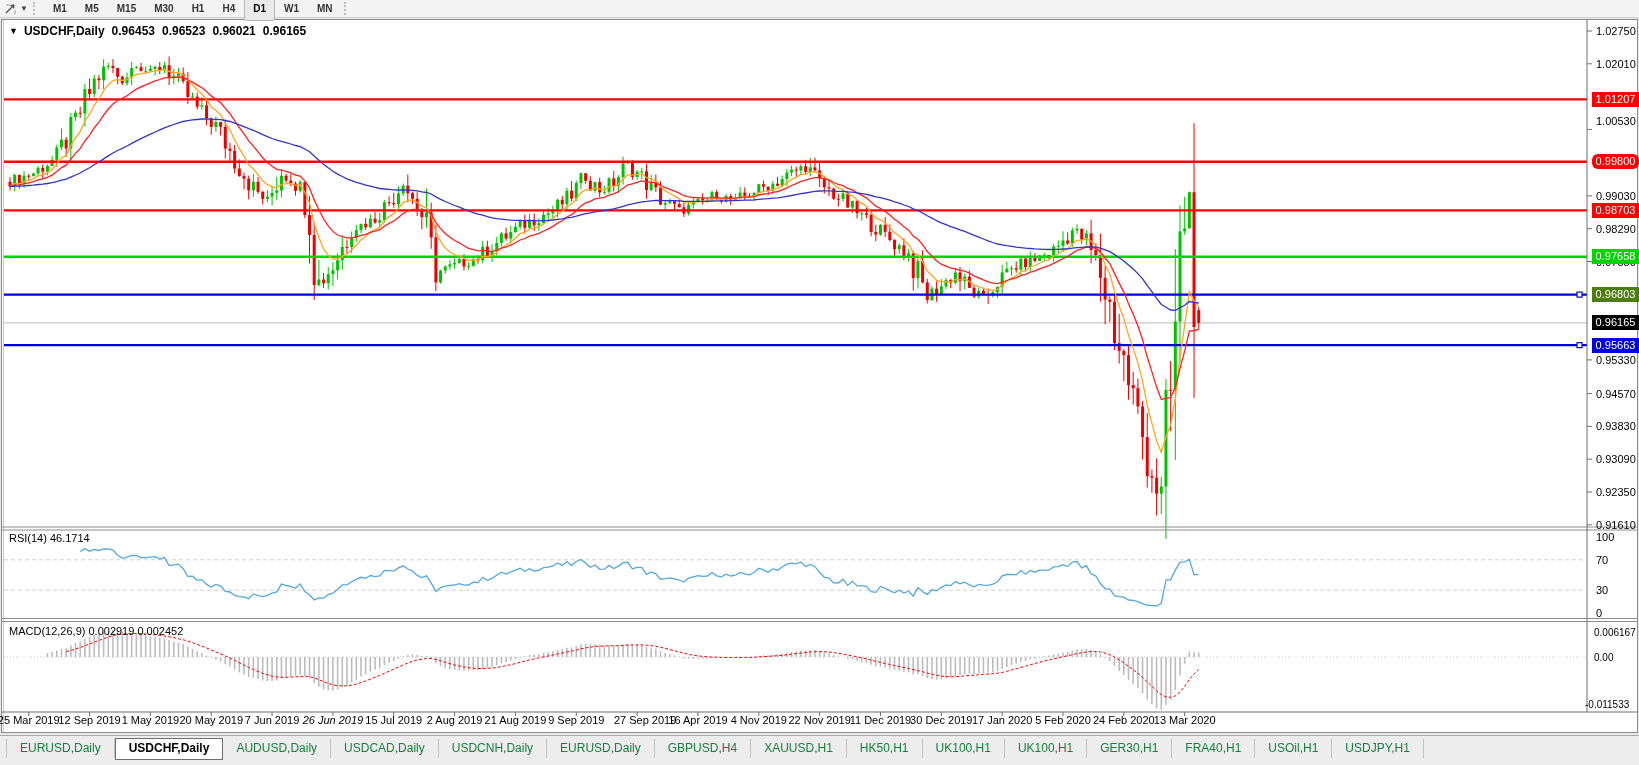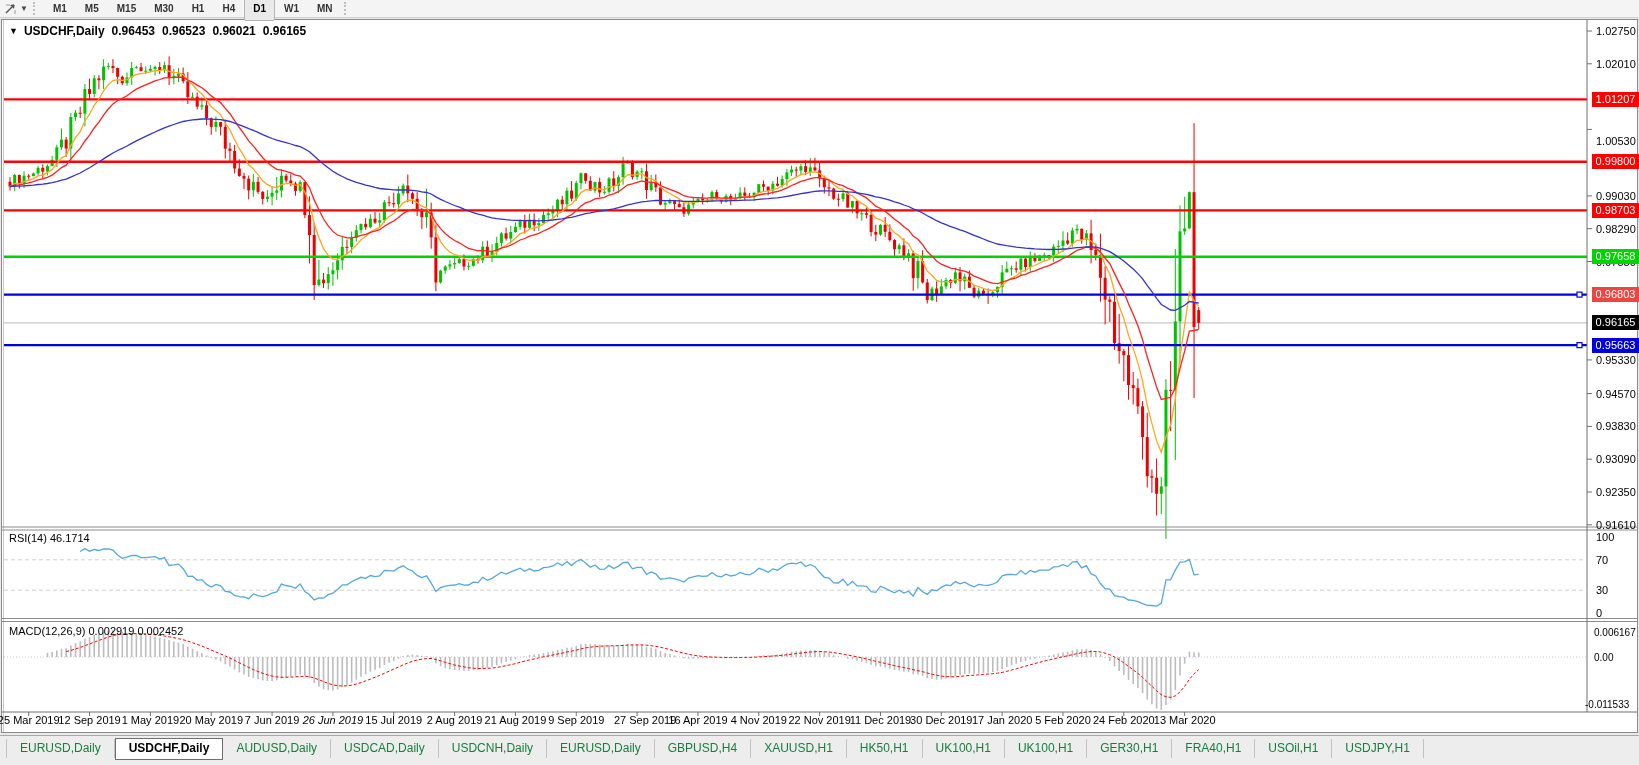--- a/index.html
+++ b/index.html
@@ -893,35 +893,35 @@
     <span class="num">0.96021</span>
     <span class="num">0.96165</span>
   </div>
 
   <div class="ind-label" style="top:532px;">RSI(14) 46.1714</div>
   <div class="ind-label" style="top:625px;">MACD(12,26,9) 0.002919 0.002452</div>
 
   <div class="overlay" id="price-axis">
       <div class="tick-label" style="top: 24px;">1.02750</div>
       <div class="tick-label" style="top: 56.802px;">1.02010</div>
-      <div class="tick-label" style="top: 134px;">1.00530</div>
+      <div class="tick-label" style="top: 114px;">1.00530</div>
       <div class="tick-label" style="top: 188.896px;">0.99030</div>
       <div class="tick-label" style="top: 221.698px;">0.98290</div>
       <div class="tick-label" style="top: 254.5px;">0.97550</div>
       <div class="tick-label" style="top: 352.906px;">0.95330</div>
       <div class="tick-label" style="top: 386.595px;">0.94570</div>
       <div class="tick-label" style="top: 419.397px;">0.93830</div>
       <div class="tick-label" style="top: 452.199px;">0.93090</div>
       <div class="tick-label" style="top: 485.001px;">0.92350</div>
       <div class="tick-label" style="top: 517.803px;">0.91610</div>
       <div class="axis-badge" style="top: 91.8966px; background: rgb(255, 0, 0);">1.01207</div>
-      <div class="axis-badge" style="top: 154.265px; background: rgb(255, 0, 0);">0.99800</div>
+      <div class="axis-badge" style="top: 154.265px; background: rgb(255, 0, 0); border-radius: 6px;">0.99800</div>
       <div class="axis-badge" style="top: 202.891px; background: rgb(255, 0, 0);">0.98703</div>
       <div class="axis-badge" style="top: 249.213px; background: rgb(0, 212, 0);">0.97658</div>
-      <div class="axis-badge" style="top: 287.113px; background: #ef4444;">0.96803</div>
+      <div class="axis-badge" style="top: 287.113px; background: #4d7c0f;">0.96803</div>
       <div class="axis-badge" style="top: 337.645px; background: rgb(0, 0, 221);">0.95663</div>
       <div class="axis-badge" style="top: 315.393px; background: rgb(0, 0, 0);">0.96165</div>
     </div>
   <div class="overlay" id="rsi-axis">
       <div class="rsi-tick" style="top: 531px;">100</div>
       <div class="rsi-tick" style="top: 553.8px;">70</div>
       <div class="rsi-tick" style="top: 584.2px;">30</div>
       <div class="rsi-tick" style="top: 607px;">0</div>
     </div>
   <div class="overlay" id="macd-axis">

